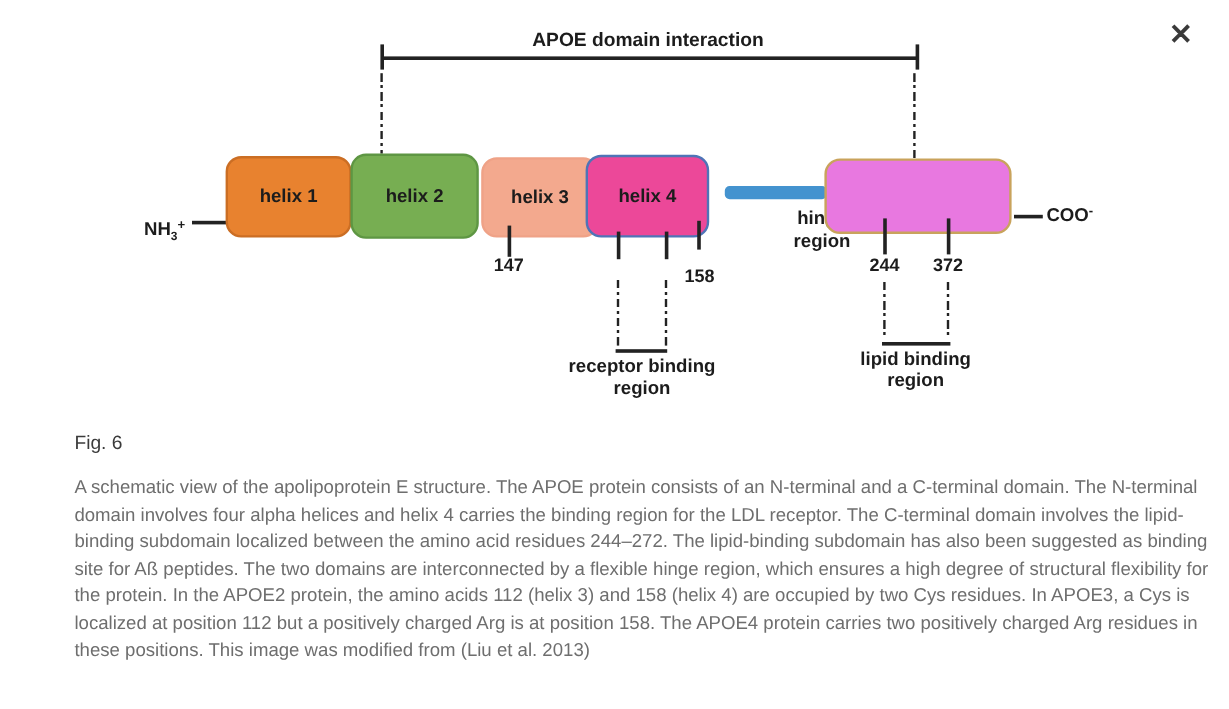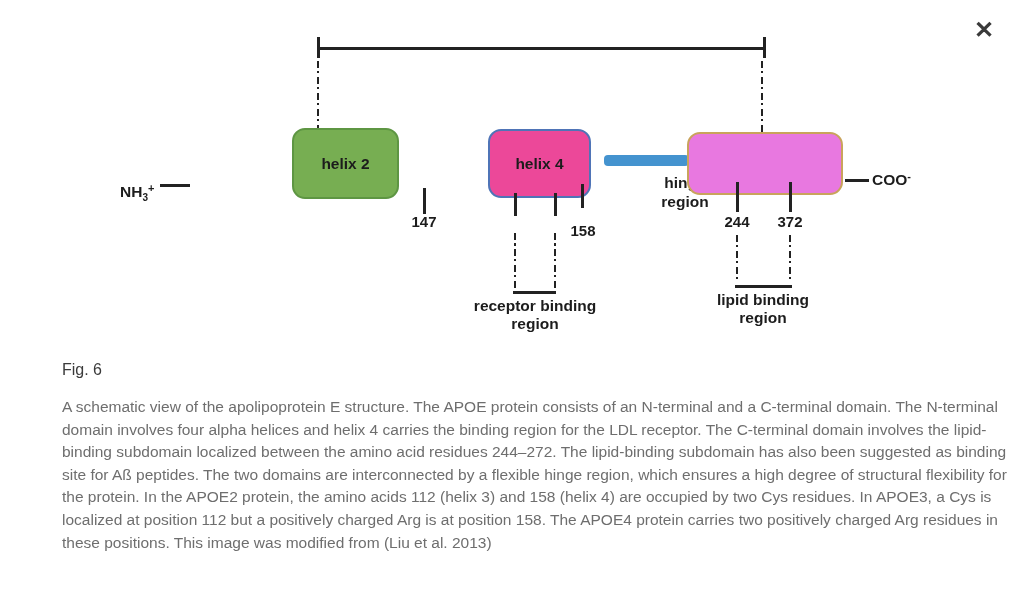--- a/index.html
+++ b/index.html
@@ -29,33 +29,40 @@
 </style>
 </head>
 <body>
 
 <div class="page">
 
   <button class="close-btn">✕</button>
 
   <div class="diagram">
 
+    <div class="abs bracket-title">APOE domain interaction</div>
     <div class="abs hline" style="left:318px;top:47px;width:447px;"></div>
     <div class="abs vline" style="left:317px;top:37px;height:21px;"></div>
     <div class="abs vline" style="left:763px;top:37px;height:21px;"></div>
     <div class="abs vdashdot" style="left:317px;top:61px;height:67px;"></div>
     <div class="abs vdashdot" style="left:761px;top:61px;height:71px;"></div>
 
     <div class="abs terminus" style="left:120px;top:166px;margin-top:16px;">
       <span>NH</span><span class="sub">3</span><span class="sup">+</span>
     </div>
     <div class="abs hline" style="left:160px;top:184px;width:30px;"></div>
 
+    <div class="box" style="left: 188px; top: 130px; width: 101px; height: 64px; background-color: rgb(232, 130, 47); border-color: rgb(203, 110, 36);">
+      <span>helix 1</span>
+    </div>
     <div class="box" style="left: 292px; top: 128px; width: 103px; height: 67px; background-color: rgb(119, 174, 82); border-color: rgb(94, 150, 67);">
       <span>helix 2</span>
+    </div>
+    <div class="box" style="left: 401px; top: 131px; width: 94px; height: 63px; background-color: rgb(243, 169, 142); border-color: rgb(239, 162, 135);">
+      <span>helix 3</span>
     </div>
     <div class="box" style="left: 488px; top: 129px; width: 99px; height: 65px; background-color: #ec4899; border-color: rgb(79, 116, 183); text-align: right;">
       <span>helix 4</span>
     </div>
 
     <div class="hinge-bar" style="left: 604px; top: 155px; width: 85px; height: 11px; background-color: rgb(68, 147, 207);"></div>
     <div class="abs region-label" style="left:644px;top:173px;width:82px;line-height:19px;">hinge
 region</div>
 
     <div class="box" style="left: 687px; top: 132px; width: 152px; height: 59px; background-color: rgb(232, 120, 224); border-color: rgb(201, 163, 92);"></div>

